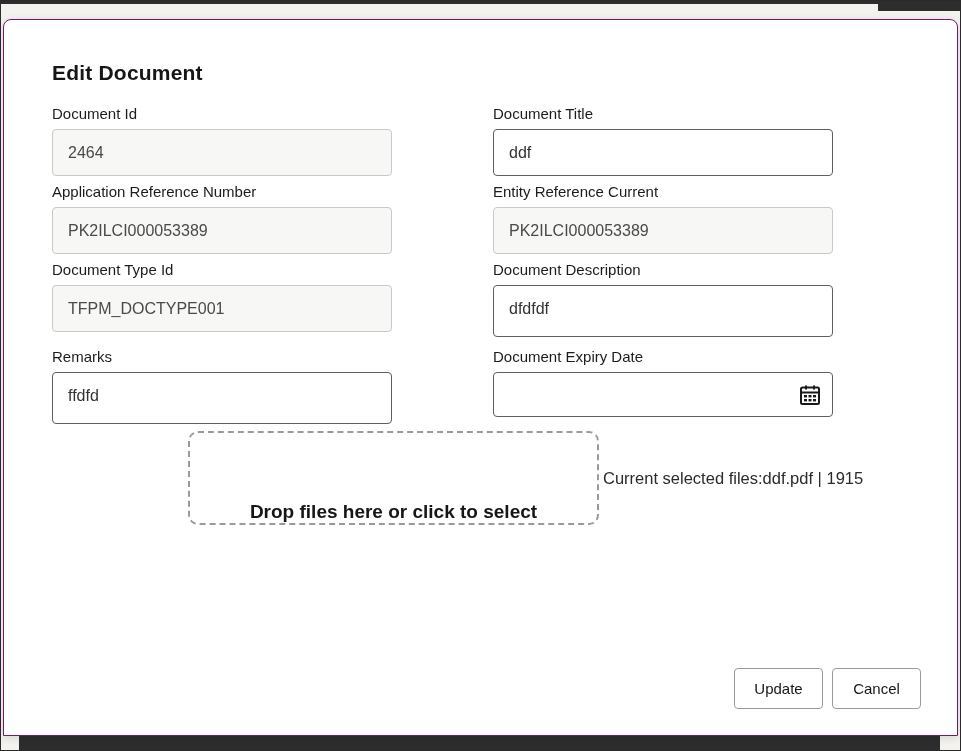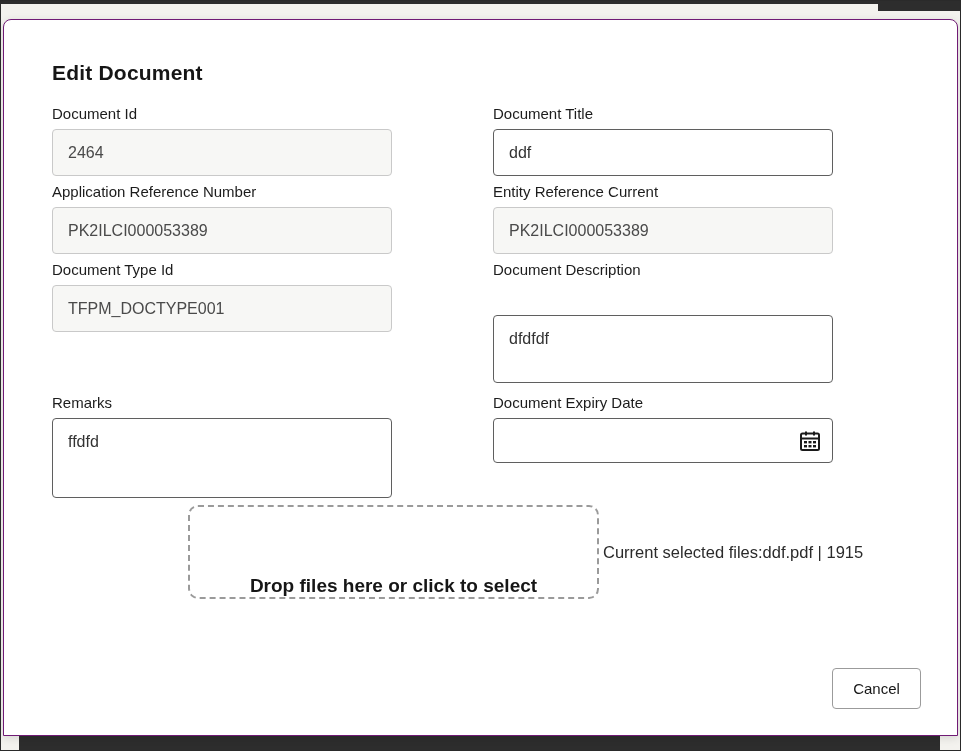--- a/index.html
+++ b/index.html
@@ -71,22 +71,22 @@
     background: #f7f7f5;
     border: 1px solid #c9c9c9;
     color: #4a4a4a;
   }
   .text-input.editable {
     background: #ffffff;
     border: 1px solid #5f5f5f;
     color: #333333;
   }
   textarea.text-input { padding-top: 13px; resize: none; line-height: 1.3; }
-  .ta-description { height: 68px; margin-top: 30px; }
-  .ta-remarks { height: 80px; }
+  .ta-description { height: 52px; }
+  .ta-remarks { height: 52px; }
   .expiry-wrap {
     position: relative;
     width: 100%;
   }
   .expiry-input {
     width: 100%;
     height: 45px;
     padding: 0 44px 0 15px;
     font-family: "Liberation Sans", "DejaVu Sans", sans-serif;
     font-size: 16px;
@@ -227,16 +227,17 @@
     </div>
 
     <div class="files-row">
       <div class="dropzone">
         <span class="dropzone-label">Drop files here or click to select</span>
       </div>
       <span class="selected-files">Current selected files:ddf.pdf | 1915</span>
     </div>
 
     <div class="button-row">
+      <button class="btn" type="button">Update</button>
       <button class="btn" type="button">Cancel</button>
     </div>
   </div>
 </div>
 
 </body></html>

